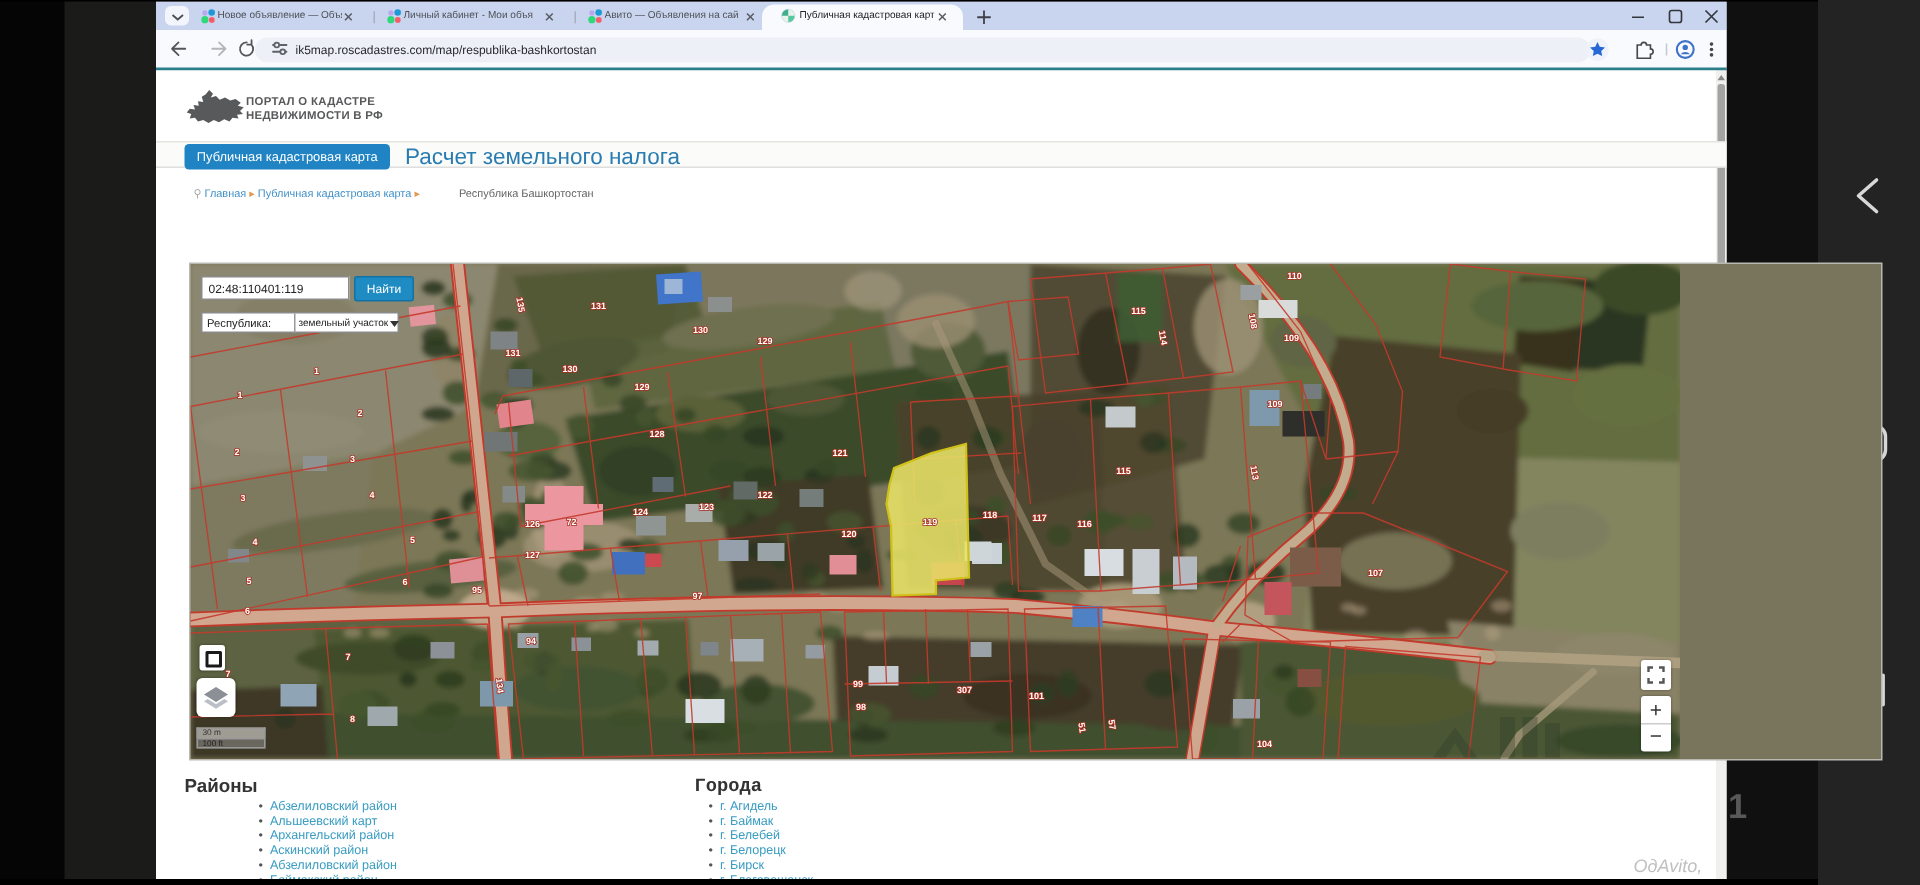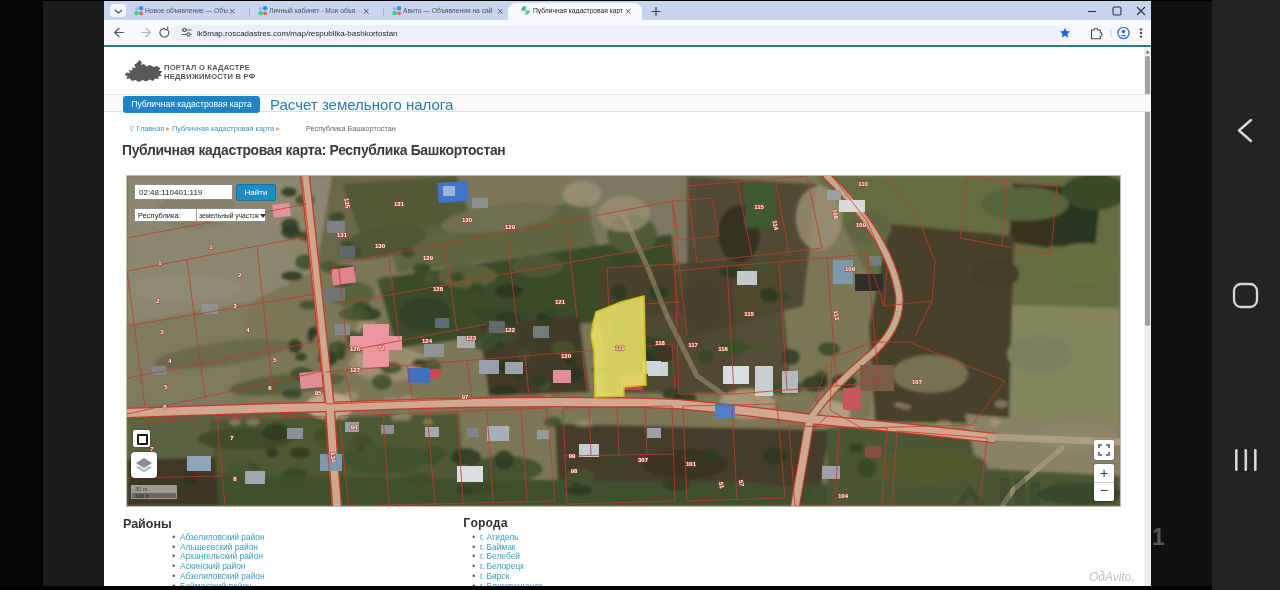--- a/index.html
+++ b/index.html
@@ -126,23 +126,22 @@
 
   <div class="abs" style="left:129px;top:123.5px;font-size:7.3px;color:#999;">
     <span style="color:#aaa;">⚲</span>
     <span style="color:#4391c9;"> Главная</span>
     <span style="color:#e09a52;"> ▸ </span>
     <span style="color:#4391c9;">Публичная кадастровая карта</span>
     <span style="color:#e09a52;"> ▸ </span>
     <span style="color:#666;padding-left:24px;">Республика Башкортостан</span>
   </div>
 
-  <div class="abs" style="left:122px;top:142px;font-size:13.9px;font-weight:bold;color:#3a3a3a;letter-spacing:-0.3px;">Публичная кадастровая карта: Республика Башкортостан</div>
-
-  <div class="abs" id="mapbox" style="left:127px;top:176px;width:993px;height:330px;background:#79755c;outline:1px solid #b9b9b2;">
+
+  <div class="abs" id="mapbox" style="left:127px;top:176px;width:1127px;height:330px;background:#79755c;outline:1px solid #b9b9b2;">
   <svg width="993" height="330" viewBox="0 0 993 330" style="position:absolute;left:0;top:0;">
     <defs>
       <filter id="soft" x="-10%" y="-10%" width="120%" height="120%">
             <feGaussianBlur stdDeviation="1.8"></feGaussianBlur>
           </filter>
       <filter id="soft2" x="-20%" y="-20%" width="140%" height="140%">
             <feGaussianBlur stdDeviation="0.5"></feGaussianBlur>
           </filter>
     </defs>
 
@@ -549,21 +548,21 @@
       </svg>
   <div class="abs" style="left:967px;top:288px;width:20px;height:37px;background:#fff;border-radius:2px;box-shadow:0 0 2px rgba(0,0,0,.4);"></div>
   <div class="abs" style="left:967px;top:306px;width:20px;height:1px;background:#ccc;"></div>
   <div class="abs" style="left:967px;top:288px;width:20px;height:18px;font-size:14px;color:#333;text-align:center;line-height:18px;">+</div>
   <div class="abs" style="left:967px;top:306px;width:20px;height:18px;font-size:14px;color:#333;text-align:center;line-height:16px;">−</div>
   </div>
 
   <div class="abs" style="left:123px;top:517px;font-size:12.5px;font-weight:bold;color:#333;">Районы</div>
   <div class="abs" style="left:130px;top:533px;font-size:8.4px;color:#3a9dc2;line-height:9.7px;margin-left:40px;">
     <div><span style="color:#555">&nbsp;•&nbsp;</span> <span style="color:#3a9dc2">Абзелиловский район</span></div>
-    <div><span style="color:#555">&nbsp;•&nbsp;</span> <span style="color:#3a9dc2">Альшеевский район</span></div>
+    <div><span style="color:#555">&nbsp;•&nbsp;</span> <span style="color:#3a9dc2">Альшеевский карт</span></div>
     <div><span style="color:#555">&nbsp;•&nbsp;</span> <span style="color:#3a9dc2">Архангельский район</span></div>
     <div><span style="color:#555">&nbsp;•&nbsp;</span> <span style="color:#3a9dc2">Аскинский район</span></div>
     <div><span style="color:#555">&nbsp;•&nbsp;</span> <span style="color:#3a9dc2">Абзелиловский район</span></div>
     <div><span style="color:#555">&nbsp;•&nbsp;</span> <span style="color:#3a9dc2">Баймакский район</span></div>
   </div>
   <div class="abs" style="left:463px;top:517px;font-size:12.5px;font-weight:bold;color:#333;font-family:Liberation Mono, monospace;">Города</div>
   <div class="abs" style="left:470px;top:533px;font-size:8.4px;color:#3a9dc2;line-height:9.7px;">
     <div><span style="color:#555">&nbsp;•&nbsp;</span> г. Агидель</div>
     <div><span style="color:#555">&nbsp;•&nbsp;</span> г. Баймак</div>
     <div><span style="color:#555">&nbsp;•&nbsp;</span> г. Белебей</div>

